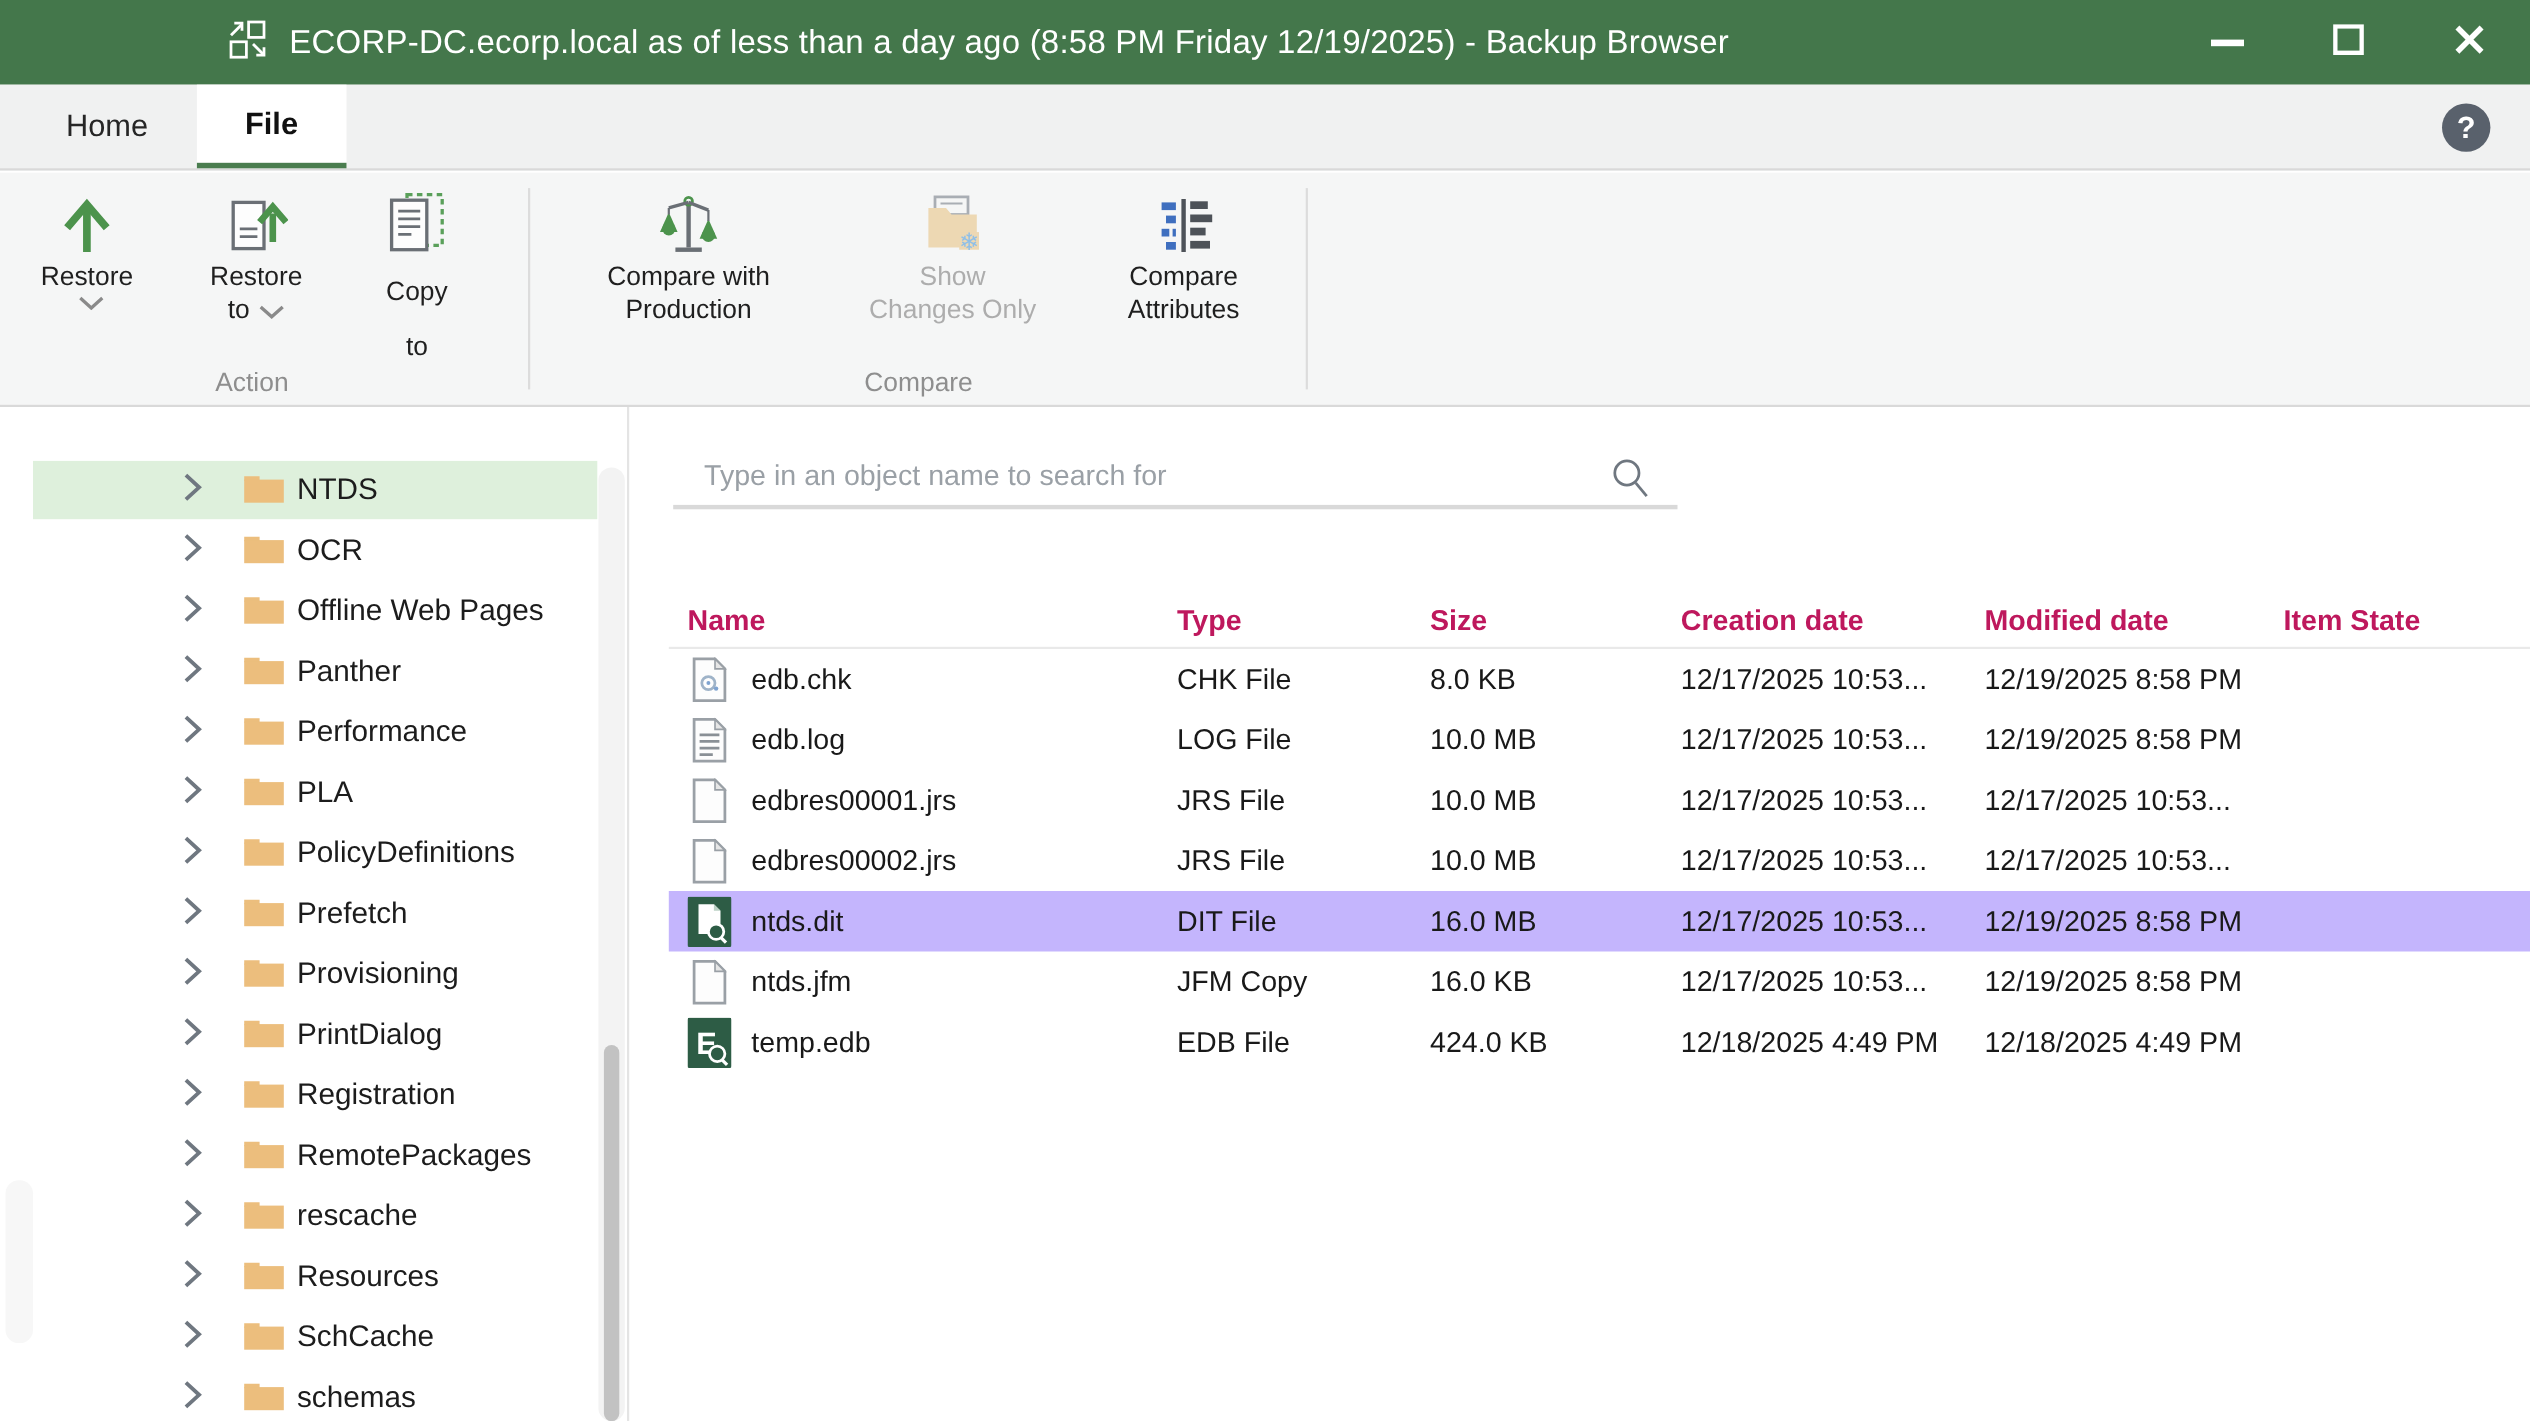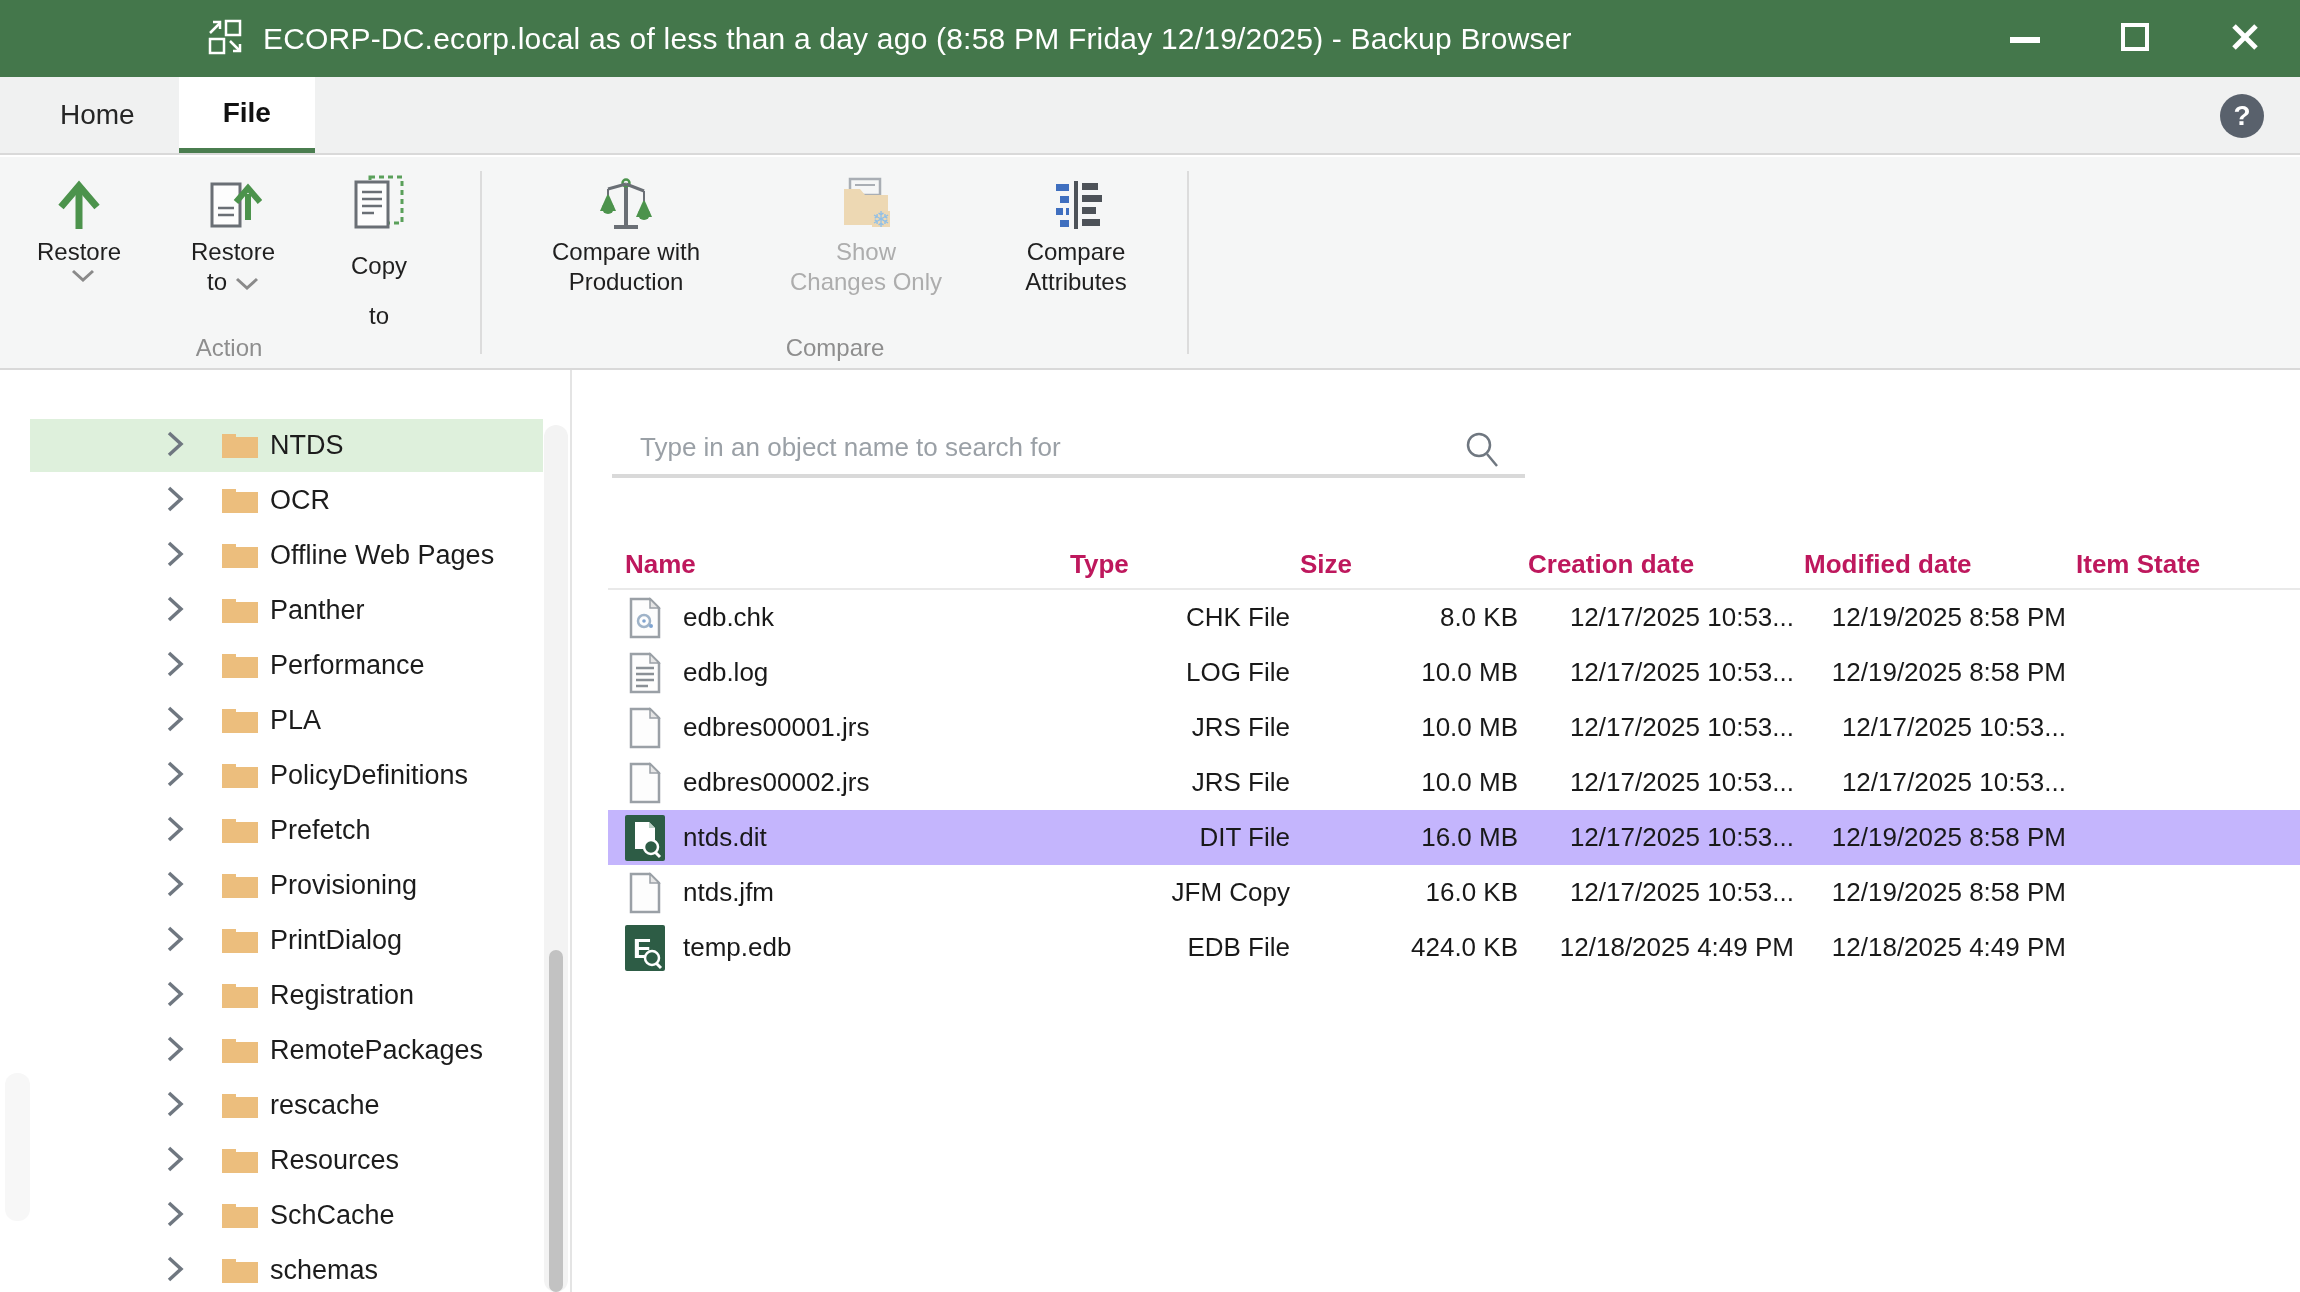--- a/index.html
+++ b/index.html
@@ -89,36 +89,36 @@
   .tree-thumb {
     position: absolute; left: 549px; top: 580px; width: 14px; bottom: 0;
     background: #c2c2c2; border-radius: 7px;
   }
   .left-remnant {
     position: absolute; left: 5px; top: 703px; width: 25px; height: 148px;
     background: #f7f7f7; border-radius: 12px;
   }
 
   
-  .search-wrap { position: absolute; left: 612px; top: 50px; width: 913px; height: 58px;
+  .search-wrap { position: absolute; left: 612px; top: 35px; width: 913px; height: 58px;
     border-bottom: 4px solid #d9d9d9; }
   .search-input {
     width: 100%; height: 100%; border: none; outline: none; background: transparent;
     font-family: "Liberation Sans", "DejaVu Sans", sans-serif;
     font-size: 26px; color: #333; padding: 0 70px 0 28px;
   }
   .search-input::placeholder { color: #9aa0a6; opacity: 1; }
   .search-icon { position: absolute; right: 24px; top: 10px; }
 
   
   .table { position: absolute; left: 608px; top: 170px; right: 0; }
   .tgrid { display: grid; grid-template-columns: 462px 230px 228px 276px 272px 1fr; align-items: center; }
   .thead { height: 50px; font-weight: bold; font-size: 26px; color: #be185d;
     border-bottom: 2px solid #e9e9e9; }
-  .trow { height: 55px; font-size: 26px; color: #191919; text-align: right; }
+  .trow { height: 55px; font-size: 26px; color: #191919; }
   .trow-selected { background: #c4b5fd; }
   .cell { padding-right: 10px; white-space: nowrap; overflow: hidden; }
   .cell-name { display: flex; align-items: center; gap: 18px; padding-left: 17px; }
   .ficon { width: 40px; height: 46px; flex: 0 0 40px; display: flex; align-items: center; justify-content: center; }
 </style>
 </head>
 <body>
 
 <div class="titlebar">
   <div class="title-group">

